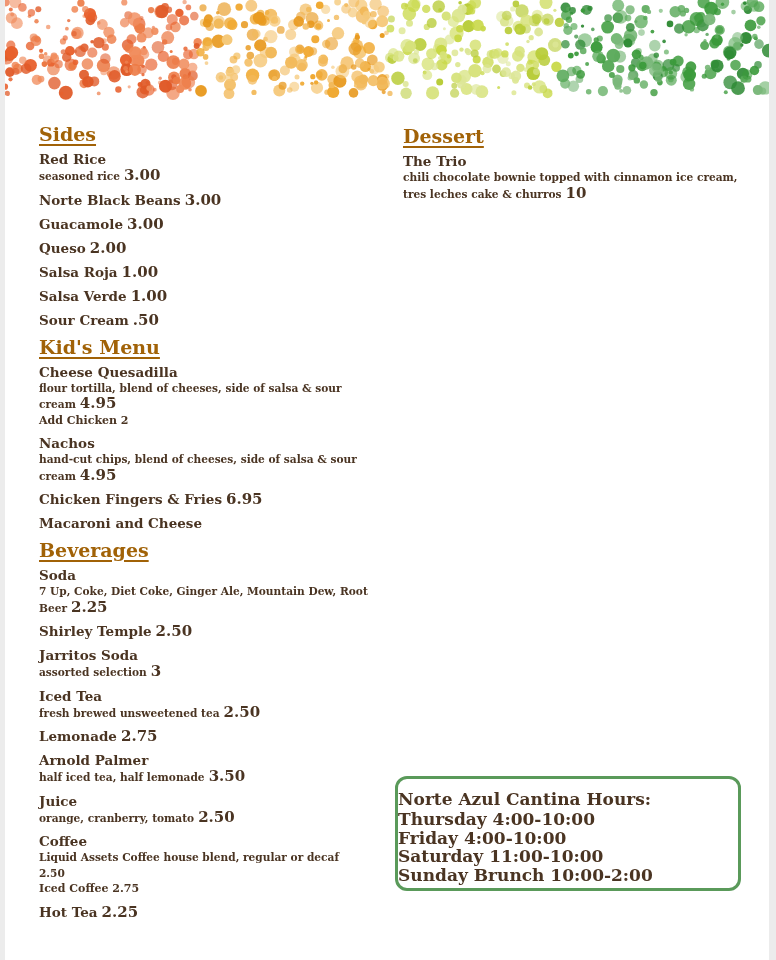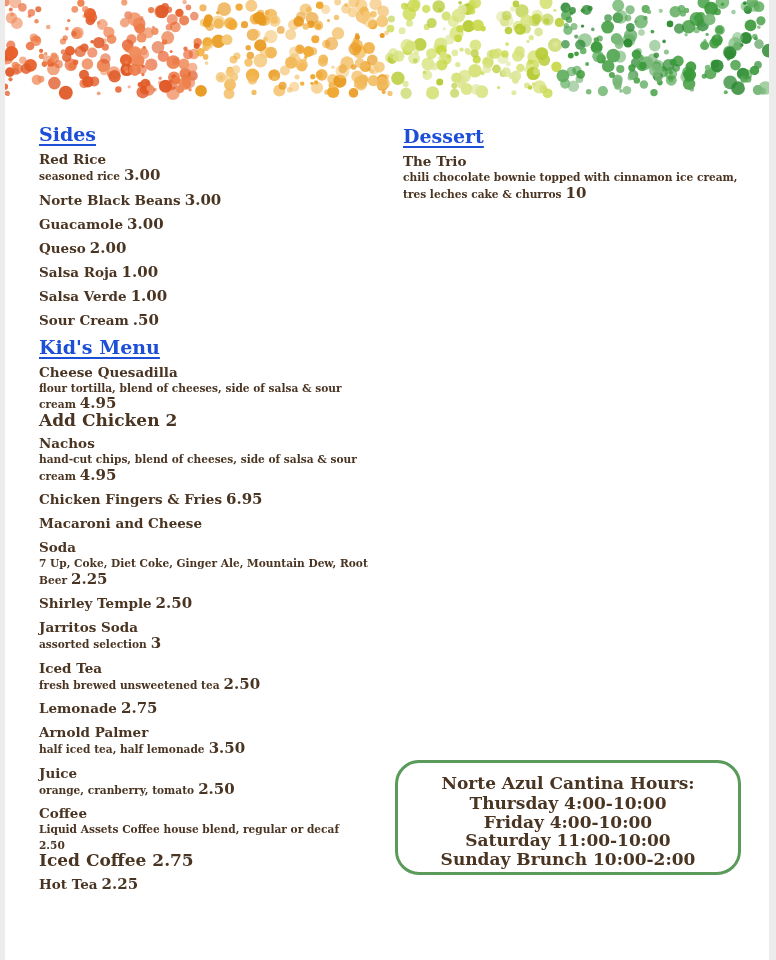--- a/index.html
+++ b/index.html
@@ -14,33 +14,33 @@
   .dots-banner { position: absolute; left: 5px; top: 0; width: 764px; height: 100px; overflow: hidden; }
   .dots-banner svg { display: block; }
 
   .col { position: absolute; }
   .col-left { left: 39px; top: 122px; width: 345px; }
   .col-right { left: 403px; top: 124px; width: 340px; }
 
   .section-title {
     font-size: 19px; font-weight: bold; text-decoration: underline;
     text-underline-offset: 3px; text-decoration-thickness: 1.5px;
-    margin: 0 0 4px 0; line-height: 24px; color: #1d4ed8;
+    margin: 0 0 4px 0; line-height: 24px; color: #a16207;
   }
   .item { margin-bottom: 6px; }
   .item-name { font-size: 13.5px; font-weight: bold; line-height: 18px; }
   .item-name .price, .item-desc .price { font-size: 15px; margin-left: 4px; }
   .item-desc { font-size: 10.6px; font-weight: bold; line-height: 15.5px; }
-  .item-extra { font-size: 17px; font-weight: bold; line-height: 15.5px; }
+  .item-extra { font-size: 11px; font-weight: bold; line-height: 15.5px; }
   .section { margin-bottom: 6px; }
 
   .hours-box {
-    position: absolute; left: 395px; top: 760px; width: 346px; height: 115px;
-    border: 3px solid #5a9a5a; border-radius: 24px; box-sizing: border-box;
-    text-align: center;
+    position: absolute; left: 395px; top: 776px; width: 346px; height: 115px;
+    border: 3px solid #5a9a5a; border-radius: 12px; box-sizing: border-box;
+    text-align: left;
   }
   .hours-title { font-size: 17px; font-weight: bold; margin-top: 9px; line-height: 22px; }
   .hours-line { font-size: 17px; font-weight: bold; line-height: 18.5px; }
 </style>
 </head>
 <body>
 
 <div class="edge-left"></div>
 <div class="edge-right"></div>
 
@@ -778,20 +778,21 @@
     </div>
     <div class="item">
       <div class="item-name"><span>Chicken Fingers &amp; Fries</span><span class="price">6.95</span></div>
     </div>
     <div class="item">
       <div class="item-name">Macaroni and Cheese</div>
     </div>
   </div>
 
   <div class="section">
+    <div class="section-title">Beverages</div>
     <div class="item">
       <div class="item-name">Soda</div>
       <div class="item-desc"><span>7 Up, Coke, Diet Coke, Ginger Ale, Mountain Dew, Root Beer</span><span class="price">2.25</span></div>
     </div>
     <div class="item">
       <div class="item-name"><span>Shirley Temple</span><span class="price">2.50</span></div>
     </div>
     <div class="item">
       <div class="item-name">Jarritos Soda</div>
       <div class="item-desc"><span>assorted selection</span><span class="price">3</span></div>

